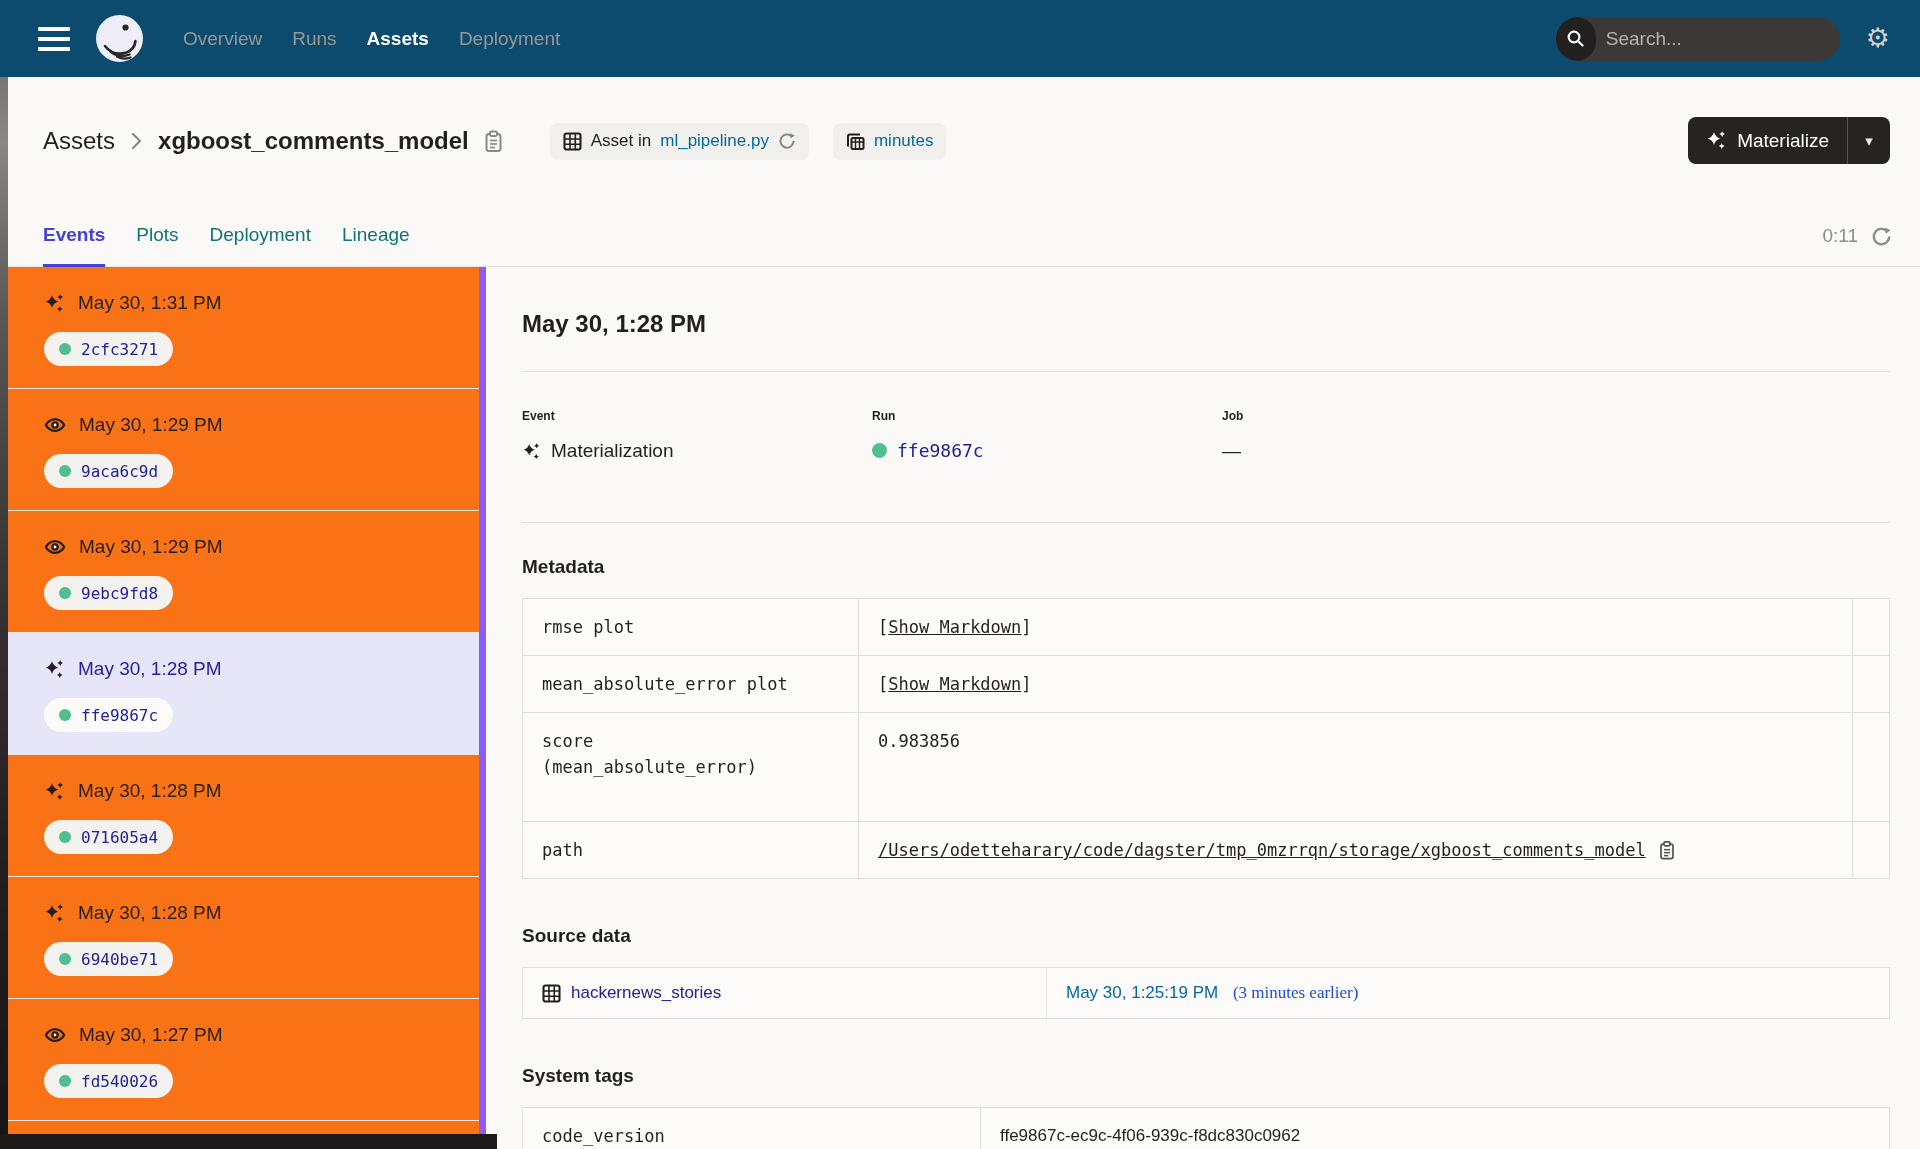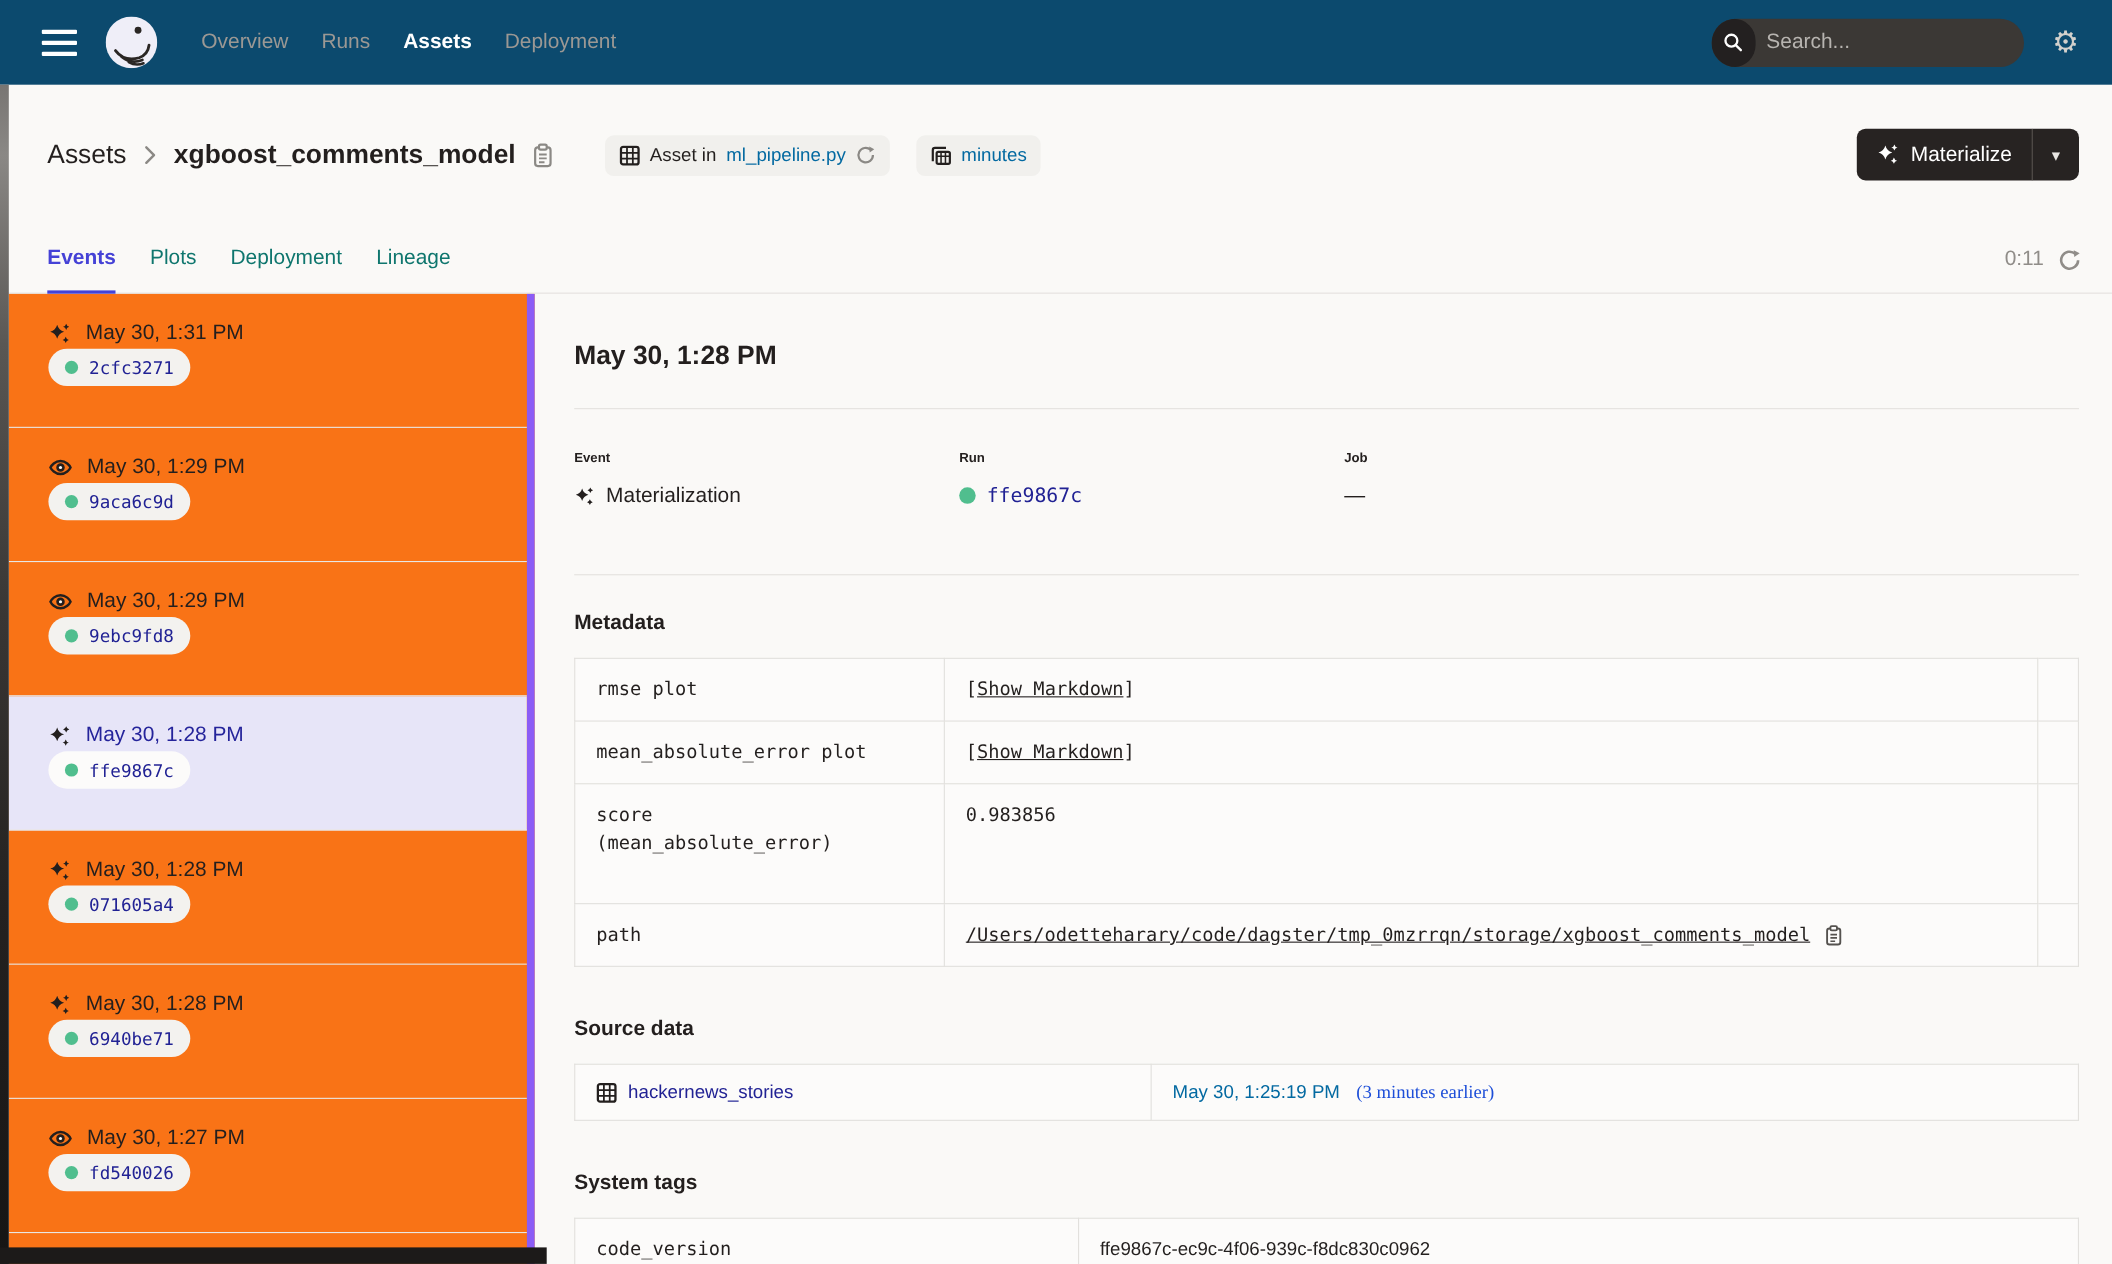--- a/index.html
+++ b/index.html
@@ -81,21 +81,21 @@
     background:#f97316; overflow:hidden;
   }
   .evt {
     height:122px; padding:25px 0 0 36px; border-bottom:1px solid #E9E7E4; cursor:pointer;
   }
   .evt.selected { background:#E7E5F8; }
   .evt-line1 { display:flex; align-items:center; gap:13px; }
   .evt-time { font-size:19px; color:#231F1E; }
   .evt.selected .evt-time { color:#25249B; }
   .run-chip {
-    margin-top:3px; display:inline-flex; align-items:center; gap:10px;
+    margin-top:18px; display:inline-flex; align-items:center; gap:10px;
     height:34px; padding:0 15px; border-radius:17px; background:#F3F2EF;
   }
   .evt.selected .run-chip { background:#FCFBFA; }
   .dot { width:12px; height:12px; border-radius:50%; background:#50BE8E; flex:0 0 auto; }
   .run-id { font-size:16px; color:#212294; }
 
   main { flex:1; padding:0 30px 0 36px; overflow:hidden; }
   .detail-title { margin-top:43px; font-size:24px; font-weight:700; }
   .rule { height:1px; background:#E4E2DE; }
   .rule-1 { margin-top:33px; }

